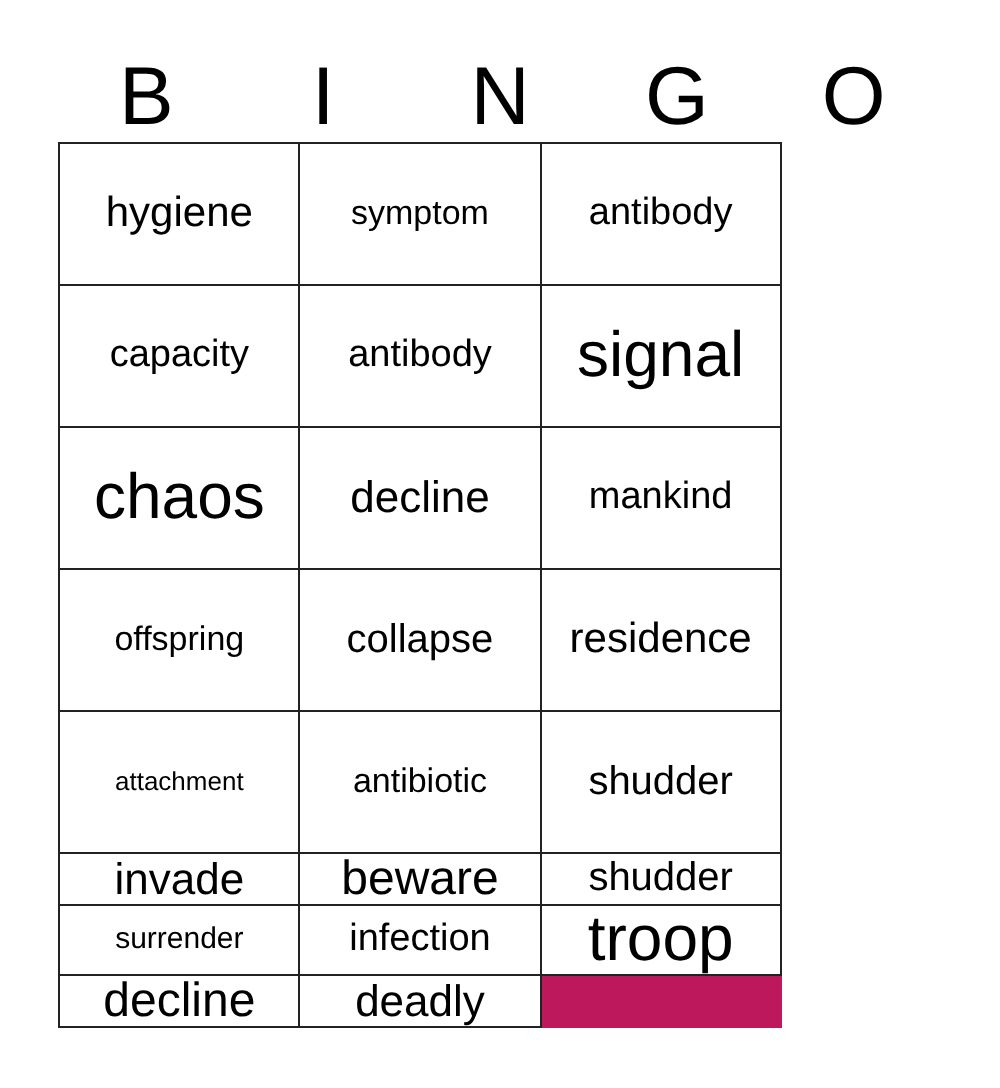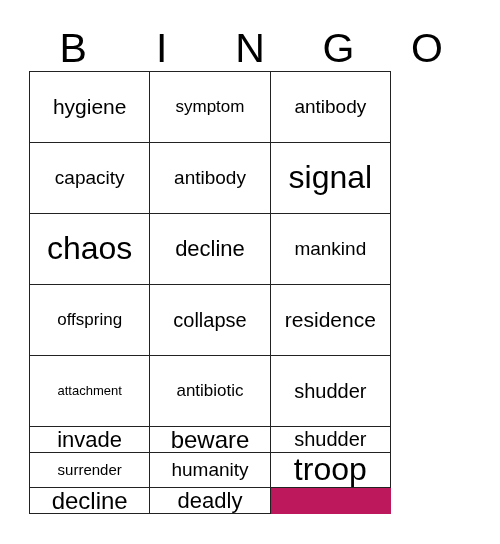--- a/index.html
+++ b/index.html
@@ -163,21 +163,21 @@
       <span class="cell-text fs-24">beware</span>
     </div>
     <div class="cell">
       <span class="cell-text fs-20">shudder</span>
     </div>
     <div class="cell">
       <span class="cell-text fs-15">surrender</span>
     </div>
 
     <div class="cell">
-      <span class="cell-text fs-19">humanity</span>
+      <span class="cell-text fs-19">infection</span>
     </div>
     <div class="cell">
       <span class="cell-text fs-32">troop</span>
     </div>
     <div class="cell">
       <span class="cell-text fs-24">decline</span>
     </div>
     <div class="cell">
       <span class="cell-text fs-26">deadly</span>
     </div>

